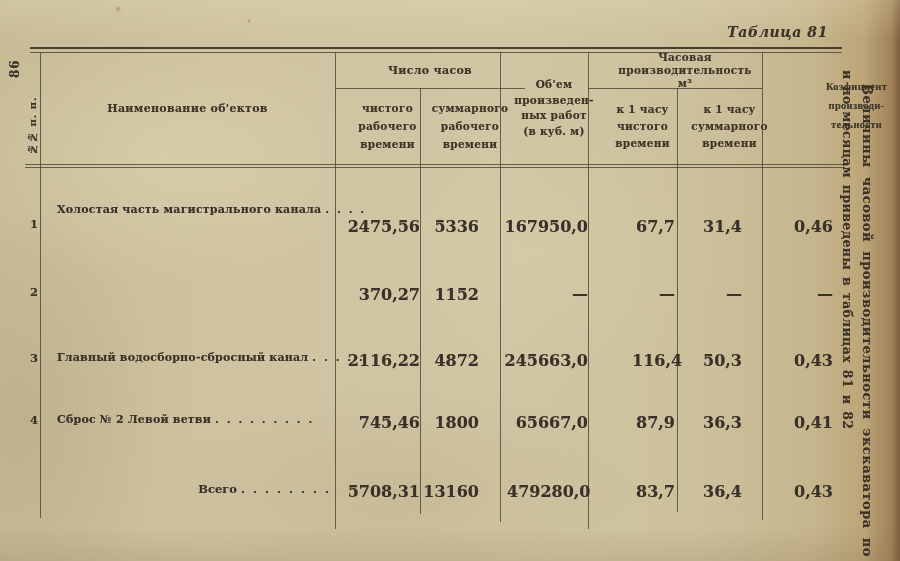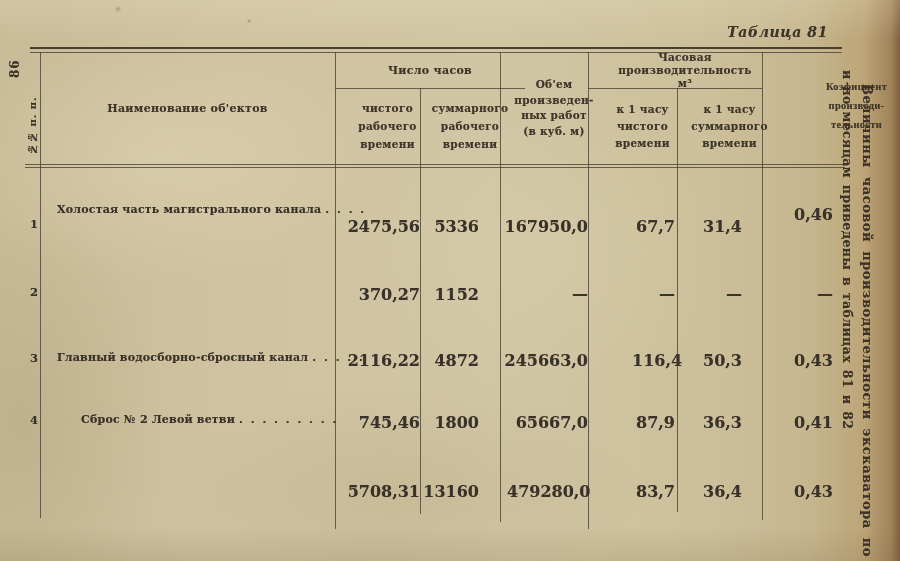--- a/index.html
+++ b/index.html
@@ -139,48 +139,49 @@
       <span class="ln">тельности</span>
     </div>
 
     <div class="cell cnum ink" style="top:170px;">1</div>
     <div class="cell clabel ink" style="top:156px;"><span style="position:static">Холостая часть магистрального канала</span> <span style="position:static" class="leader">. . . .</span></div>
     <div class="cell c2 ink" style="top:170px;">2475,56</div>
     <div class="cell c3 ink" style="top:170px;">5336</div>
     <div class="cell c4 ink" style="top:170px;">167950,0</div>
     <div class="cell c5 ink" style="top:170px;">67,7</div>
     <div class="cell c6 ink" style="top:170px;">31,4</div>
-    <div class="cell c7 ink" style="top:158px;">0,46</div>
+    <div class="cell c7 ink" style="top:170px;">0,46</div>
 
     <div class="cell cnum ink" style="top:238px;">2</div>
     <div class="cell c2 ink" style="top:238px;">370,27</div>
     <div class="cell c3 ink" style="top:238px;">1152</div>
     <div class="cell c4 ink" style="top:238px;">—</div>
     <div class="cell c5 ink" style="top:238px;">—</div>
     <div class="cell c6 ink" style="top:238px;">—</div>
     <div class="cell c7 ink" style="top:238px;">—</div>
 
     <div class="cell cnum ink" style="top:304px;">3</div>
     <div class="cell clabel ink" style="top:304px;"><span style="position:static">Главный водосборно-сбросный канал</span> <span style="position:static" class="leader">. . . . .</span></div>
     <div class="cell c2 ink" style="top:304px;">2116,22</div>
     <div class="cell c3 ink" style="top:304px;">4872</div>
     <div class="cell c4 ink" style="top:304px;">245663,0</div>
     <div class="cell c5 ink" style="top:304px;">116,4</div>
     <div class="cell c6 ink" style="top:304px;">50,3</div>
     <div class="cell c7 ink" style="top:304px;">0,43</div>
 
     <div class="cell cnum ink" style="top:366px;">4</div>
-    <div class="cell clabel ink" style="top:366px;margin-left:24px;"><span style="position:static">Сброс № 2 Левой ветви</span> <span style="position:static" class="leader">. . . . . . . . .</span></div>
+    <div class="cell clabel ink" style="top:366px;"><span style="position:static">Сброс № 2 Левой ветви</span> <span style="position:static" class="leader">. . . . . . . . .</span></div>
     <div class="cell c2 ink" style="top:366px;">745,46</div>
     <div class="cell c3 ink" style="top:366px;">1800</div>
     <div class="cell c4 ink" style="top:366px;">65667,0</div>
     <div class="cell c5 ink" style="top:366px;">87,9</div>
     <div class="cell c6 ink" style="top:366px;">36,3</div>
     <div class="cell c7 ink" style="top:366px;">0,41</div>
 
+    <div class="cell ctotal ink" style="top:435px;"><span style="position:static">Всего</span> <span style="position:static" class="leader">. . . . . . . .</span></div>
     <div class="cell c2 ink" style="top:435px;">5708,31</div>
     <div class="cell c3 ink" style="top:435px;">13160</div>
     <div class="cell c4 ink" style="top:435px;padding-left:7px;">479280,0</div>
     <div class="cell c5 ink" style="top:435px;">83,7</div>
     <div class="cell c6 ink" style="top:435px;">36,4</div>
     <div class="cell c7 ink" style="top:435px;">0,43</div>
   </div>
 
   <div class="mnote mnote1 ink">Величины часовой производительности экскаватора по об'ектам</div>
   <div class="mnote mnote2 ink">и по месяцам приведены в таблицах 81 и 82</div>

